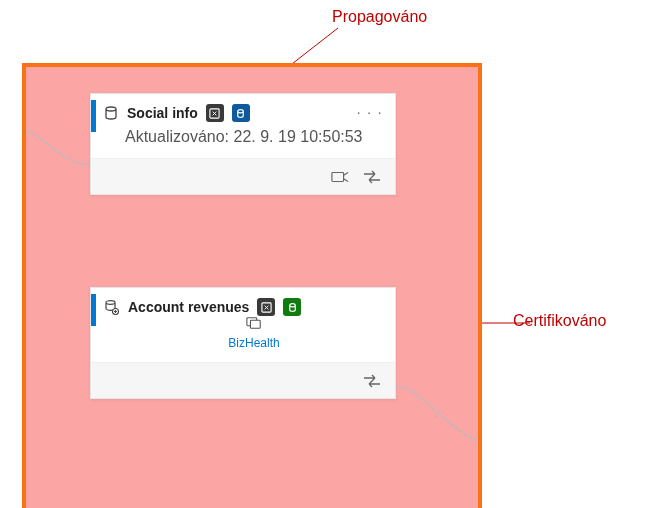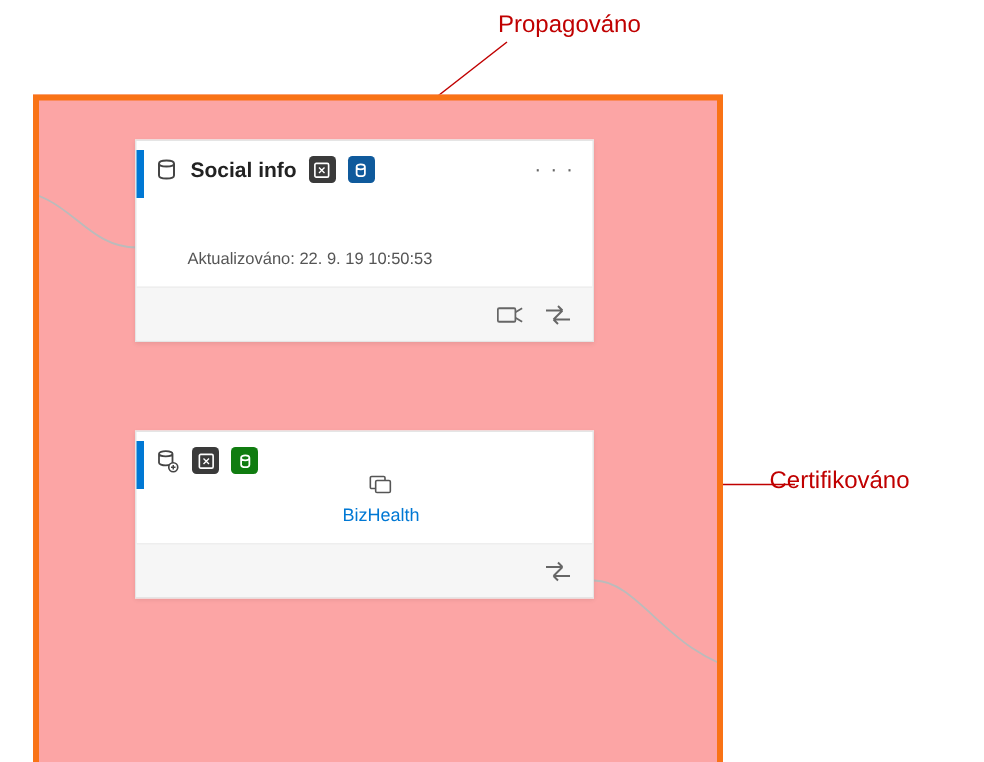--- a/index.html
+++ b/index.html
@@ -60,23 +60,22 @@
     position: relative;
   }
   .card-title {
     font-size: 14px;
     font-weight: 600;
     color: #222;
   }
   .card-sub {
     padding: 6px 12px 12px 12px;
     margin-left: 22px;
-    font-size: 11px;
+    font-size: 16px;
     color: #555;
-    margin-top: 39px;
   }
   .card-link-row {
     padding: 0 12px 12px 12px;
     margin-left: 22px;
     display: flex;
     align-items: center;
     gap: 6px;
     font-size: 12px;
     flex-direction: column;
   }
@@ -186,20 +185,21 @@
   <div class="card" style="left:64px; top:220px;">
     <div class="card-accent"></div>
     <div class="card-head">
       <span class="icon">
         <svg width="17" height="17" viewBox="0 0 17 17">
           <path fill="none" stroke="#444" stroke-width="1.2" d="M3 3.5 c0 -1 2 -1.8 4.5 -1.8 s4.5 .8 4.5 1.8 v6 c0 1 -2 1.8 -4.5 1.8 s-4.5 -.8 -4.5 -1.8 Z M3 3.5 c0 1 2 1.8 4.5 1.8 s4.5 -.8 4.5 -1.8"></path>
           <circle cx="12.5" cy="12.5" r="3" fill="#fff" stroke="#444" stroke-width="1.1"></circle>
           <path d="M12.5 11 v3 M11 12.5 h3" stroke="#444" stroke-width="1"></path>
         </svg>
       </span>
+      <span class="card-title">Account revenues</span>
       <span class="badge badge-dark">
         <svg width="11" height="11" viewBox="0 0 12 12">
             <rect x="1" y="1" width="10" height="10" rx="1" fill="none" stroke="#fff" stroke-width="1.2"></rect>
             <path d="M4 4 L8 8 M8 4 L4 8" stroke="#fff" stroke-width="1"></path>
           </svg>
       </span>
       <span class="badge badge-green">
         <svg width="11" height="11" viewBox="0 0 12 12">
             <path fill="none" stroke="#fff" stroke-width="1.3" d="M3 3.5 c0 -1 1.3 -1.8 3 -1.8 s3 .8 3 1.8 v5 c0 1 -1.3 1.8 -3 1.8 s-3 -.8 -3 -1.8 Z M3 3.5 c0 1 1.3 1.8 3 1.8 s3 -.8 3 -1.8"></path>
           </svg>

